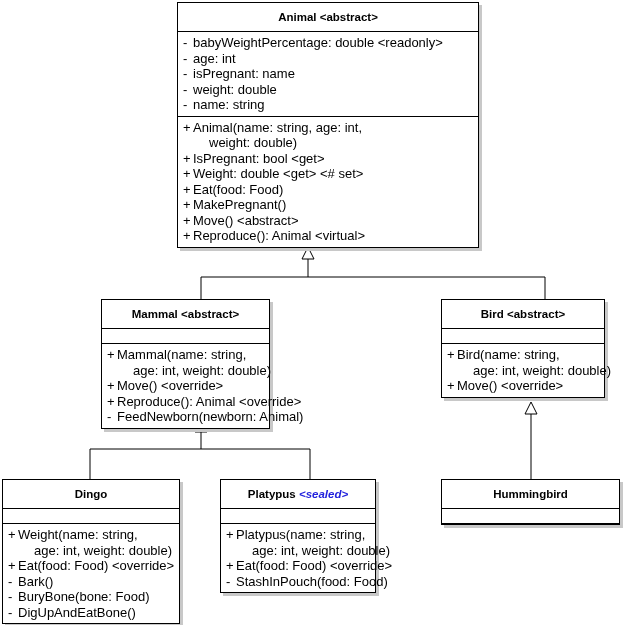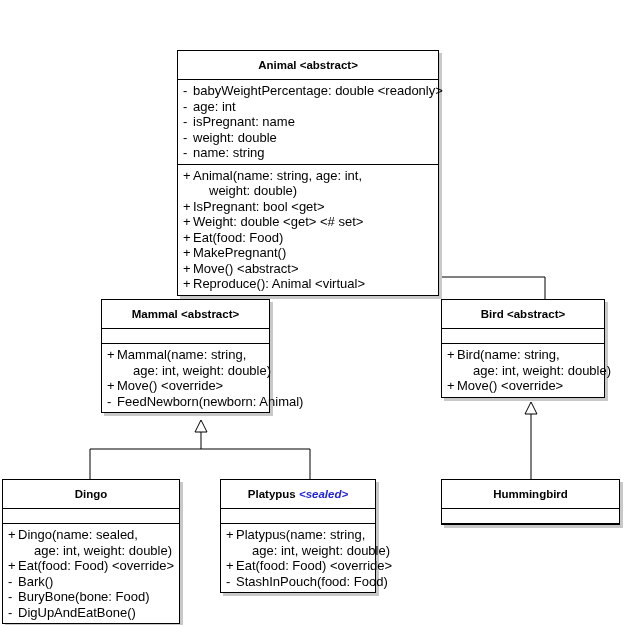--- a/index.html
+++ b/index.html
@@ -78,21 +78,21 @@
   .uml-member .vis {
     display: inline-block;
     width: 10px;
   }
   .uml-member .cont {
     display: block;
     padding-left: 26px;
   }
 
   
-  #cls-animal      { left: 177px; top: 2px;   width: 262px; margin-top: 48px; }
+  #cls-animal      { left: 177px; top: 2px;   width: 302px; }
   #cls-mammal      { left: 101px; top: 299px; width: 169px; }
   #cls-bird        { left: 441px; top: 299px; width: 164px; }
   #cls-dingo       { left: 2px;   top: 479px; width: 178px; }
   #cls-platypus    { left: 220px; top: 479px; width: 156px; }
   #cls-hummingbird { left: 441px; top: 479px; width: 179px; }
 </style>
 </head>
 <body>
 
 <div id="diagram">
@@ -140,20 +140,21 @@
 
   <div class="uml-class" id="cls-mammal">
     <div class="uml-title">
       <span>Mammal</span>
       <span>&lt;abstract&gt;</span>
     </div>
     <div class="uml-compartment empty"></div>
     <div class="uml-compartment last">
         <div class="uml-member"><span class="vis">+</span><span>Mammal(name: string,</span><span class="cont">age: int, weight: double)</span></div>
         <div class="uml-member"><span class="vis">+</span><span>Move() &lt;override&gt;</span></div>
+        <div class="uml-member"><span class="vis">+</span><span>Reproduce(): Animal &lt;override&gt;</span></div>
         <div class="uml-member"><span class="vis">-</span><span>FeedNewborn(newborn: Animal)</span></div>
       </div>
   </div>
 
   <div class="uml-class" id="cls-bird">
     <div class="uml-title">
       <span>Bird</span>
       <span>&lt;abstract&gt;</span>
     </div>
     <div class="uml-compartment empty"></div>
@@ -163,21 +164,21 @@
       </div>
   </div>
 
   <div class="uml-class" id="cls-dingo">
     <div class="uml-title">
       <span>Dingo</span>
       
     </div>
     <div class="uml-compartment empty"></div>
     <div class="uml-compartment last">
-        <div class="uml-member"><span class="vis">+</span><span>Dingo(name: sealed,</span><span class="cont">age: int, weight: double)</span></div>
+        <div class="uml-member"><span class="vis">+</span><span>Weight(name: string,</span><span class="cont">age: int, weight: double)</span></div>
         <div class="uml-member"><span class="vis">+</span><span>Eat(food: Food) &lt;override&gt;</span></div>
         <div class="uml-member"><span class="vis">-</span><span>Bark()</span></div>
         <div class="uml-member"><span class="vis">-</span><span>BuryBone(bone: Food)</span></div>
         <div class="uml-member"><span class="vis">-</span><span>DigUpAndEatBone()</span></div>
       </div>
   </div>
 
   <div class="uml-class" id="cls-platypus">
     <div class="uml-title">
       <span>Platypus</span>

